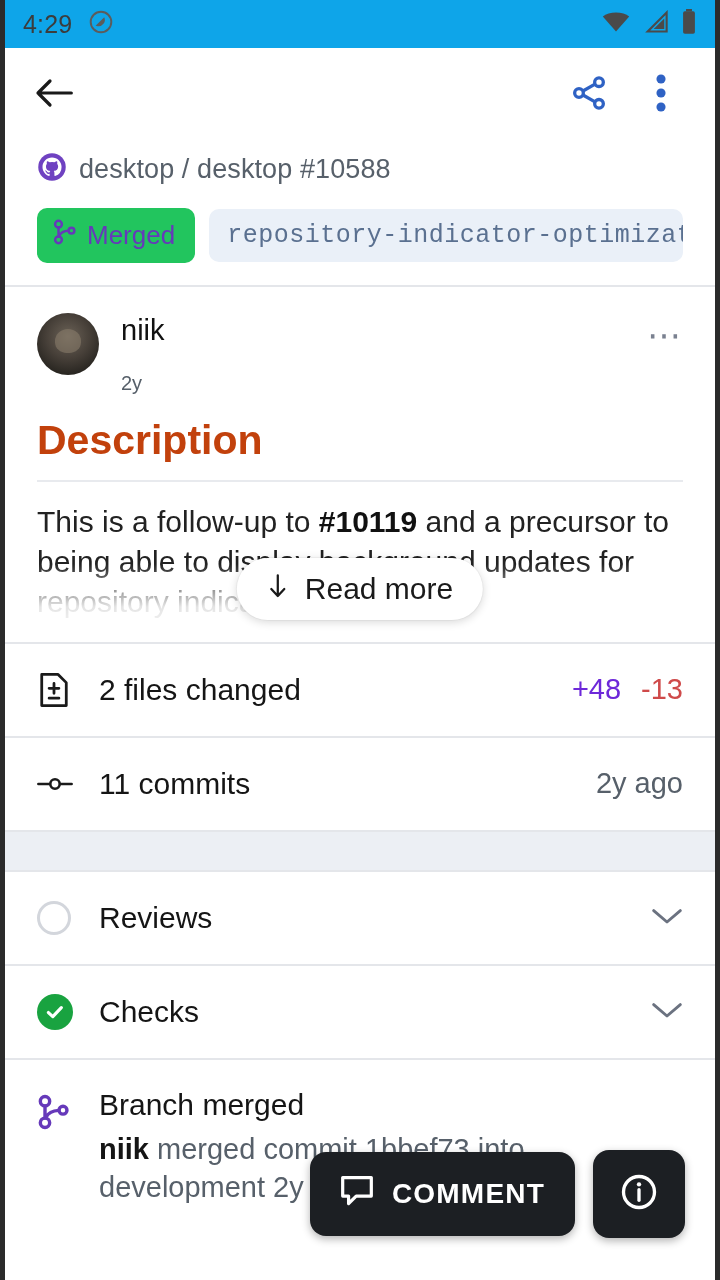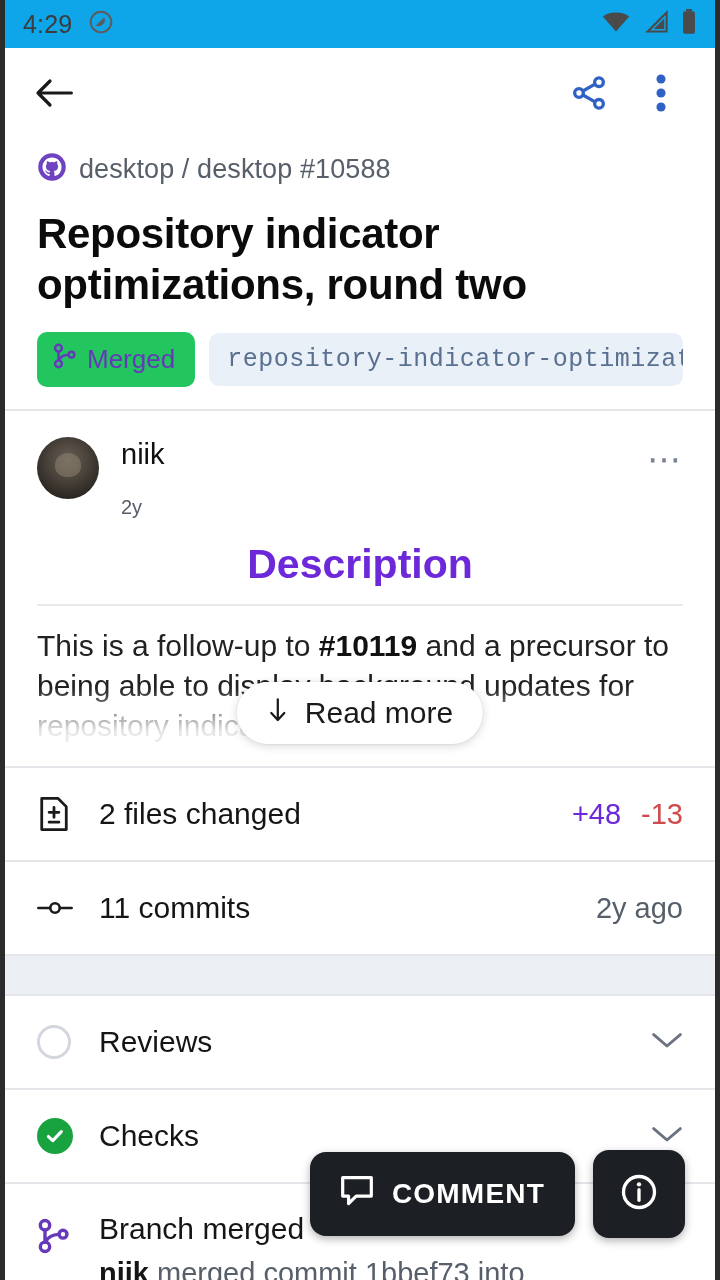--- a/index.html
+++ b/index.html
@@ -98,23 +98,22 @@
   .author-name { font-size:29px; color:#111; line-height:1.2; }
   .author-time { font-size:20px; color:#57606a; margin-top:24px; }
   .author-spacer { flex:1; }
   .author-more {
     font-size:34px; color:#7a8190; letter-spacing:2px;
     margin-top:2px;
   }
 
   
   .desc-head {
-    font-size:41px; font-weight:bold; color:#6d28d9;
+    font-size:41px; font-weight:bold; color:#c2410c;
     padding:22px 32px 16px 32px;
-    text-align:center;
   }
   .desc-rule { height:2px; background:#e8eaee; margin:0 32px; }
   .desc-body {
     position:relative;
     padding:20px 32px 26px 32px;
     height:160px;
     overflow:hidden;
   }
   .desc-text {
     font-size:30px; line-height:1.33; color:#222;
@@ -262,21 +261,20 @@
     <div class="breadcrumb">
       <span>
         <svg width="30" height="30" viewBox="0 0 24 24">
           <circle cx="12" cy="12" r="11" fill="#6f42c1"></circle>
           <path d="M12 4.3c-4.2 0-7.6 3.4-7.6 7.6 0 3.36 2.18 6.21 5.2 7.22.38.07.52-.17.52-.37v-1.3c-2.12.46-2.56-1.02-2.56-1.02-.35-.88-.85-1.12-.85-1.12-.69-.47.05-.46.05-.46.77.05 1.17.79 1.17.79.68 1.17 1.79.83 2.23.64.07-.5.27-.83.48-1.02-1.69-.19-3.47-.85-3.47-3.77 0-.83.3-1.51.78-2.05-.08-.19-.34-.97.07-2.02 0 0 .64-.2 2.1.78a7.3 7.3 0 0 1 3.82 0c1.46-.98 2.1-.78 2.1-.78.41 1.05.15 1.83.07 2.02.49.54.78 1.22.78 2.05 0 2.93-1.78 3.58-3.48 3.77.27.24.52.7.52 1.42v2.1c0 .2.14.44.53.37a7.61 7.61 0 0 0 5.19-7.22c0-4.2-3.4-7.6-7.6-7.6z" fill="#ffffff"></path>
         </svg>
       </span>
       <span class="breadcrumb-text">desktop / desktop #10588</span>
     </div>
 
-    <div class="pr-title">Repository indicator optimizations, round two</div>
 
     <div class="chip-row">
       <span class="chip-merged">
         <span>
           <svg width="24" height="26" viewBox="0 0 18 20">
             <circle cx="4" cy="4" r="2.6" fill="none" stroke="#6639ba" stroke-width="1.9"></circle>
             <circle cx="4" cy="16" r="2.6" fill="none" stroke="#6639ba" stroke-width="1.9"></circle>
             <circle cx="14" cy="9" r="2.2" fill="none" stroke="#6639ba" stroke-width="1.9"></circle>
             <path d="M4 6.6 L4 13.4 M4.5 13 C6 10 9 9.2 11.6 9.1" fill="none" stroke="#6639ba" stroke-width="1.9" stroke-linecap="round"></path>
           </svg>

